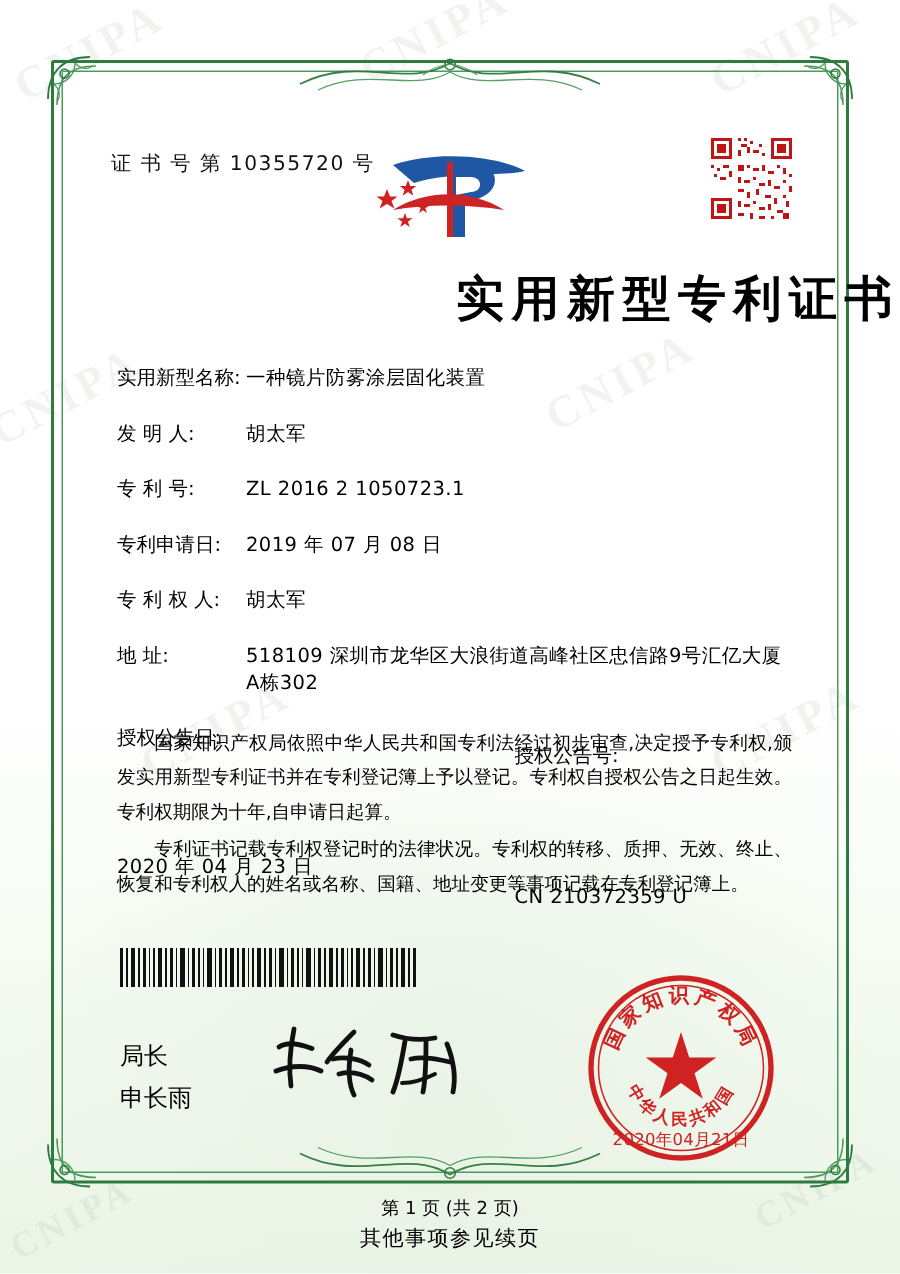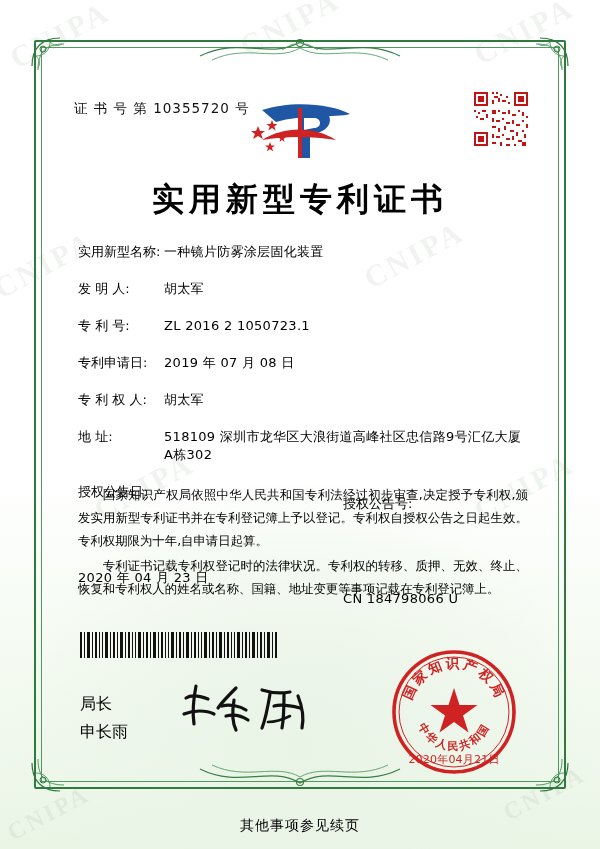--- a/index.html
+++ b/index.html
@@ -88,21 +88,21 @@
     position: absolute;
     left: 50%;
     top: 96px;
     transform: translateX(-50%);
     width: 120px; height: 72px;
   }
 
   .main-title {
     position: absolute;
     top: 178px; left: 0; right: 0;
-    text-align: center;
+    text-align: right;
     font-family: "Liberation Serif", "DejaVu Serif", serif;
     font-weight: 700;
     font-size: 32px;
     letter-spacing: 5px;
     color: #000;
   }
 
   
   .fields {
     position: absolute;
@@ -401,21 +401,21 @@
     </div>
 
     <div class="field-row">
       <div class="row-split">
         <div class="half left">
           <div class="f-label">授权公告日:</div>
           <div class="f-value">2020 年 04 月 23 日</div>
         </div>
         <div class="half right">
           <div class="f-label">授权公告号:</div>
-          <div class="f-value mono">CN 184798066 U</div>
+          <div class="f-value mono">CN 210372359 U</div>
         </div>
       </div>
     </div>
 
   </div>
 
   <div class="paras">
     <p>国家知识产权局依照中华人民共和国专利法经过初步审查,决定授予专利权,颁发实用新型专利证书并在专利登记簿上予以登记。专利权自授权公告之日起生效。专利权期限为十年,自申请日起算。</p>
     <p>专利证书记载专利权登记时的法律状况。专利权的转移、质押、无效、终止、恢复和专利权人的姓名或名称、国籍、地址变更等事项记载在专利登记簿上。</p>
   </div>
@@ -520,15 +520,16 @@
       <text font-family="'Liberation Serif','DejaVu Serif',serif" font-size="13.5" font-weight="700" fill="#cf2222" letter-spacing="3">
         <textPath href="#arcTop" startOffset="50%" text-anchor="middle">国家知识产权局</textPath>
       </text>
       <text font-family="'Liberation Serif','DejaVu Serif',serif" font-size="11" font-weight="700" fill="#cf2222" letter-spacing="2">
         <textPath href="#arcBottom" startOffset="50%" text-anchor="middle">中华人民共和国</textPath>
       </text>
     </svg>
   </div>
   <div class="seal-date">2020年04月21日</div>
 
+  <div class="page-num">第 1 页 (共 2 页)</div>
   <div class="footer-note">其他事项参见续页</div>
 
 </div>
 
 </body></html>

